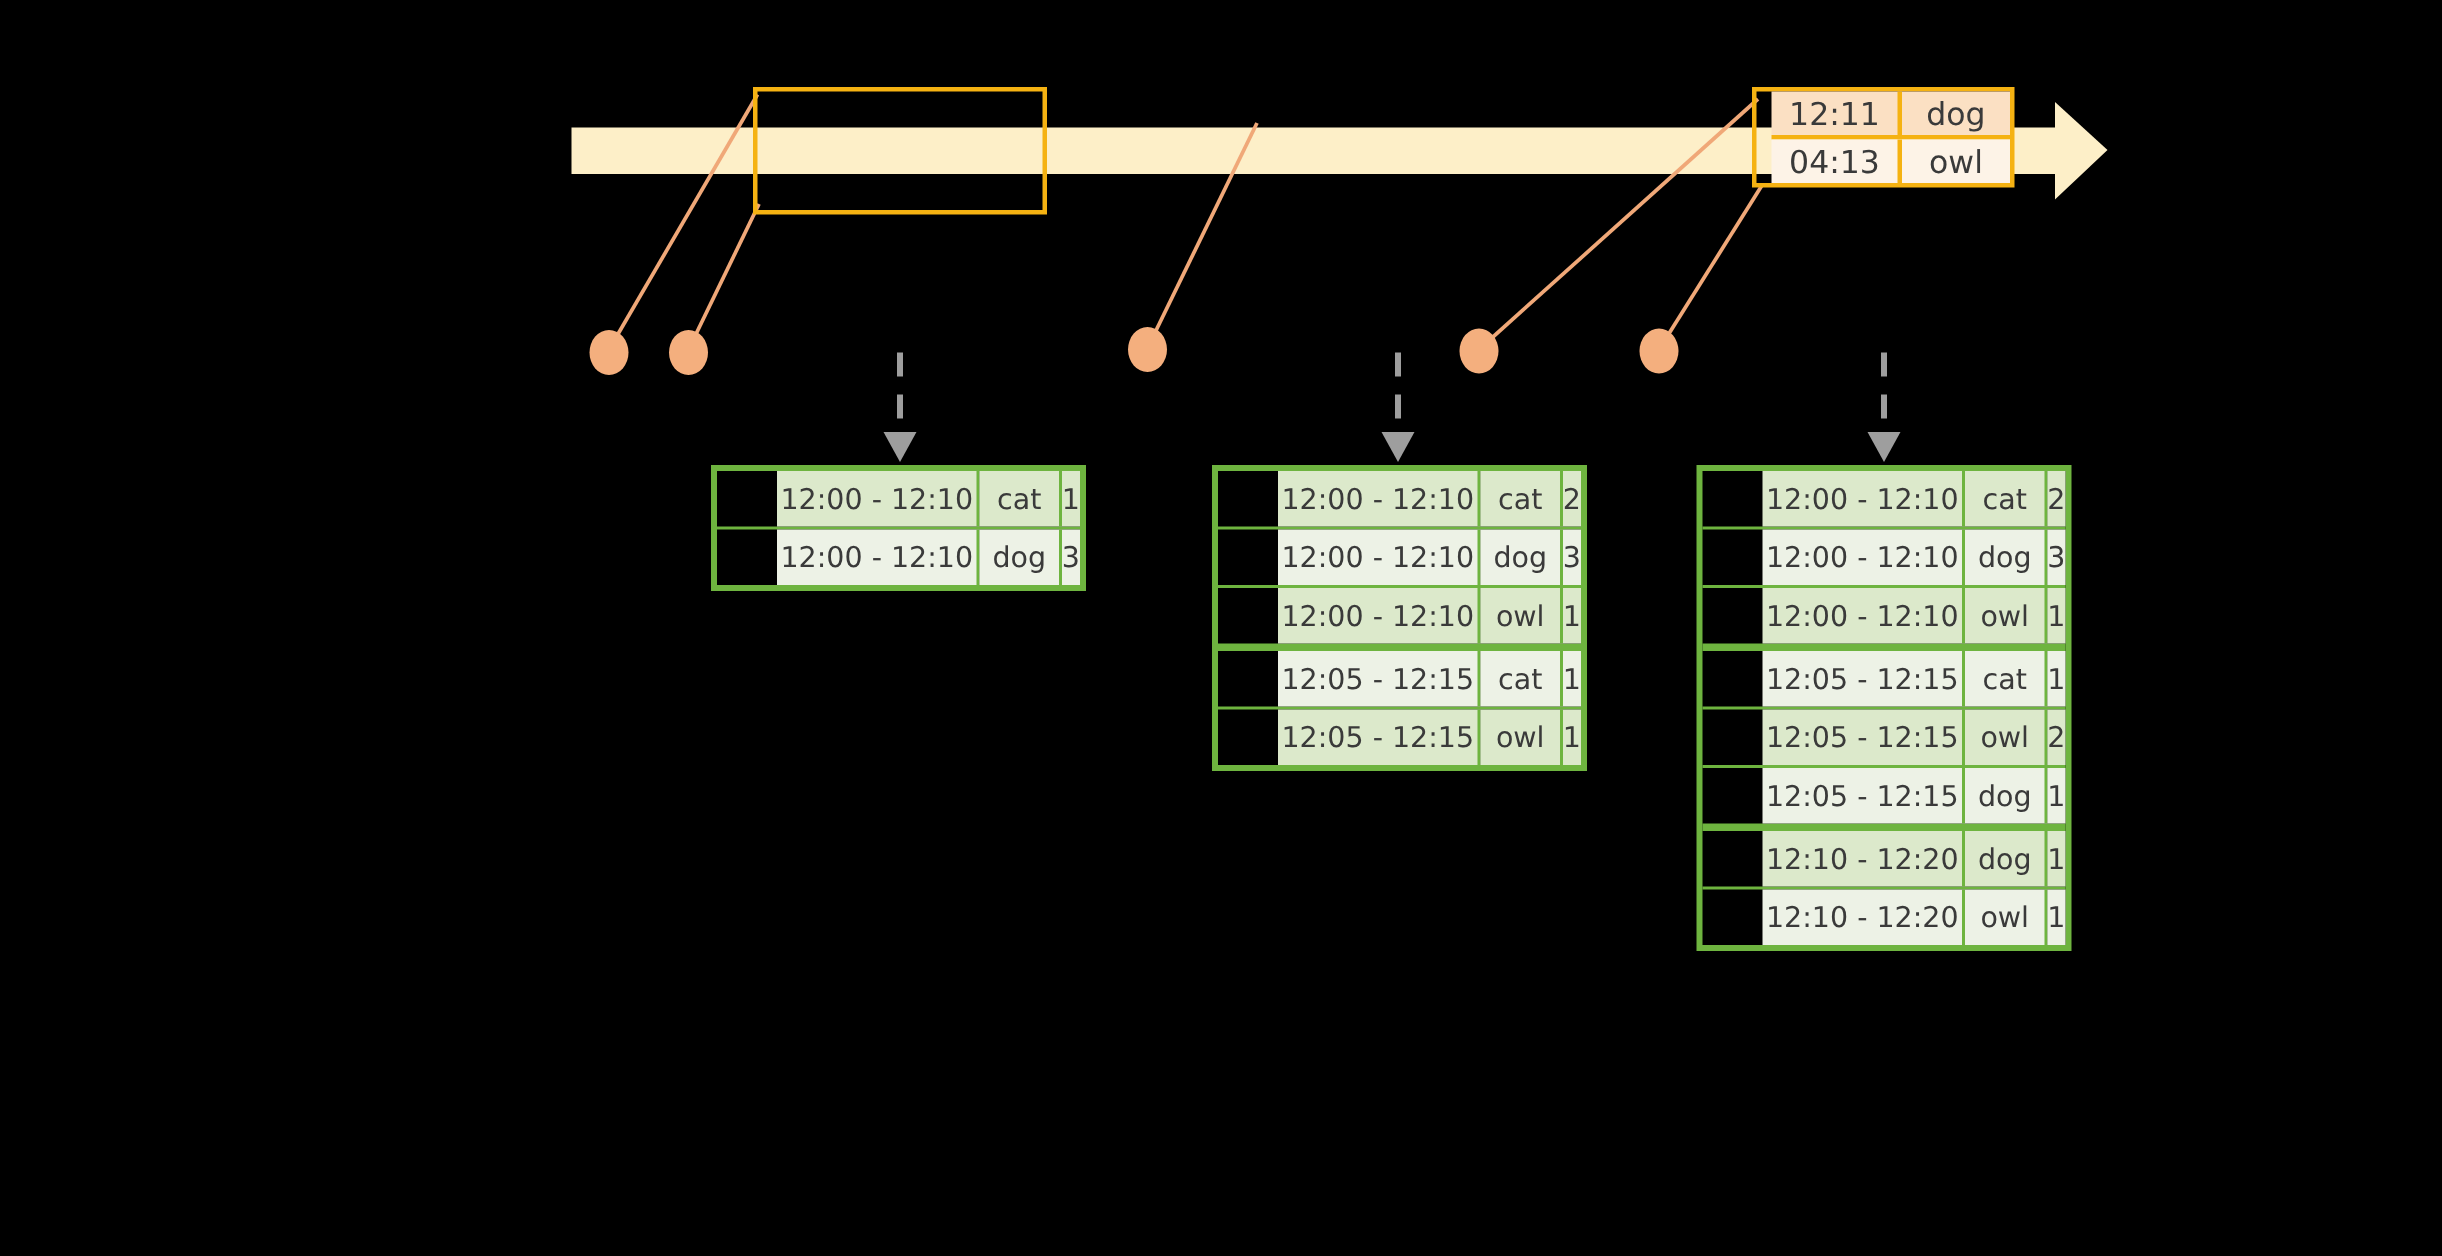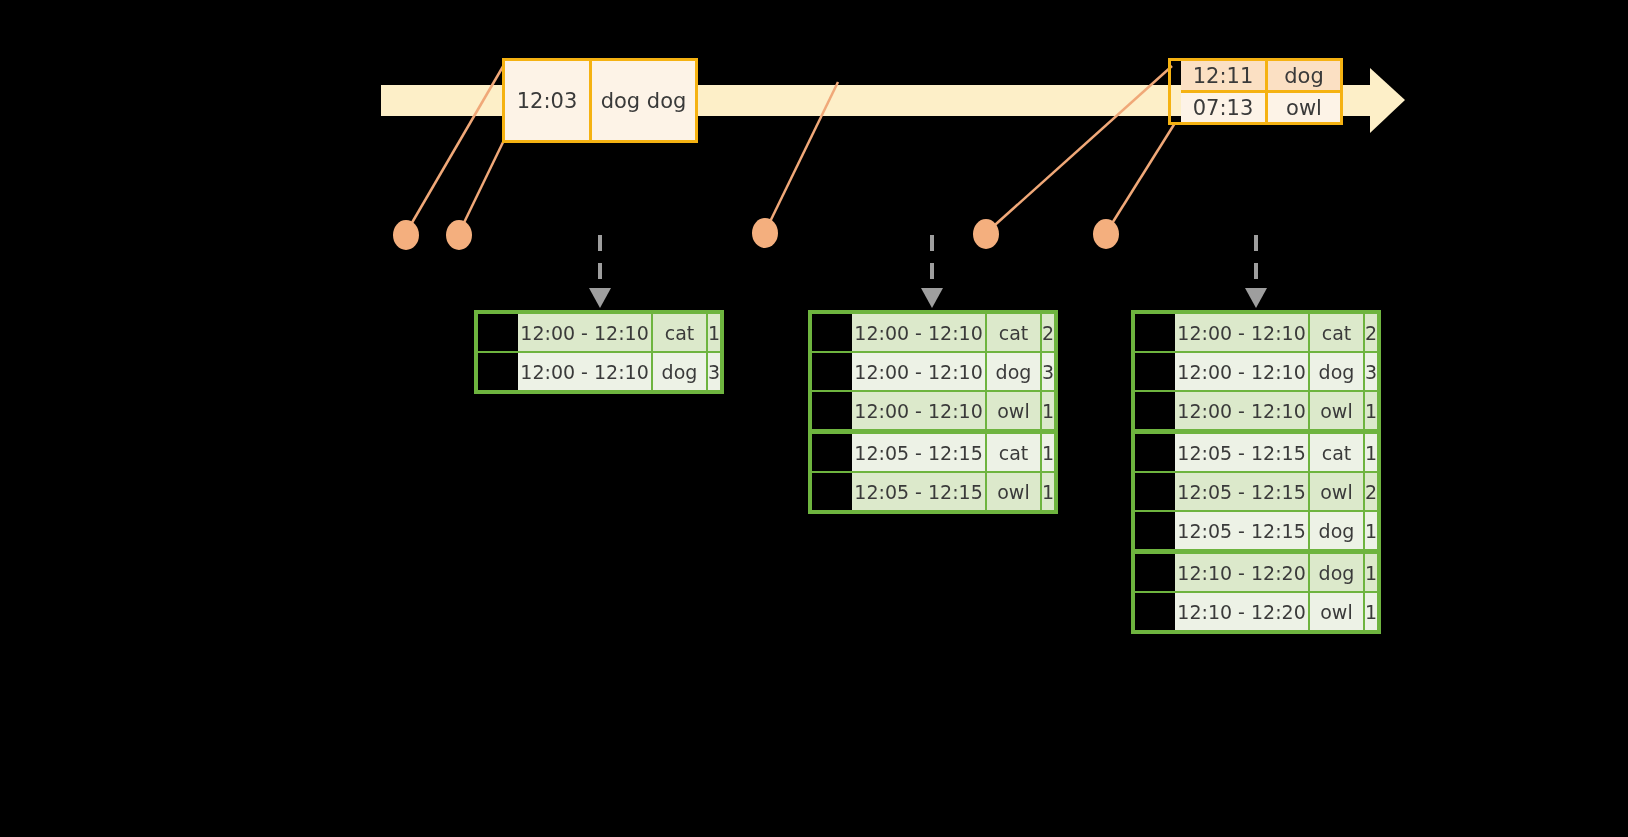--- a/index.html
+++ b/index.html
@@ -63,34 +63,30 @@
       <line x1="932" y1="235" x2="932" y2="290" stroke="#9E9E9E" stroke-width="4" stroke-dasharray="16 12"></line>
       <polygon points="921,288 943,288 932,308" fill="#9E9E9E"></polygon>
     </g>
     <g>
       <line x1="1256" y1="235" x2="1256" y2="290" stroke="#9E9E9E" stroke-width="4" stroke-dasharray="16 12"></line>
       <polygon points="1245,288 1267,288 1256,308" fill="#9E9E9E"></polygon>
     </g>
   </svg>
 
   <div class="evbox" style="left:502px;top:58px;width:196px;height:85px;">
-    <div class="evrow light">
-      <div class="evcell cell time">12:03</div>
-      <div class="evcell cell val">dog dog</div>
-    </div>
   </div>
 
 
   <div class="evbox" style="left:1168px;top:58px;width:175px;height:67px;padding-left:10px;">
     <div class="evrow dark">
       <div class="evcell cell time">12:11</div>
       <div class="evcell cell val">dog</div>
     </div>
     <div class="evrow light">
-      <div class="evcell cell time">07:13</div>
+      <div class="evcell cell time">04:13</div>
       <div class="evcell cell val">owl</div>
     </div>
   </div>
 
   <div class="rtable" style="left:474px;top:310px;width:250px;">
       <div class="rrow shade">
         <div class="rcell win" style="width: 148px;">12:00 - 12:10</div>
         <div class="rcell key" style="width: 60px;">cat</div>
         <div class="rcell cnt" style="flex: 1 1 auto;">1</div>
       </div>

